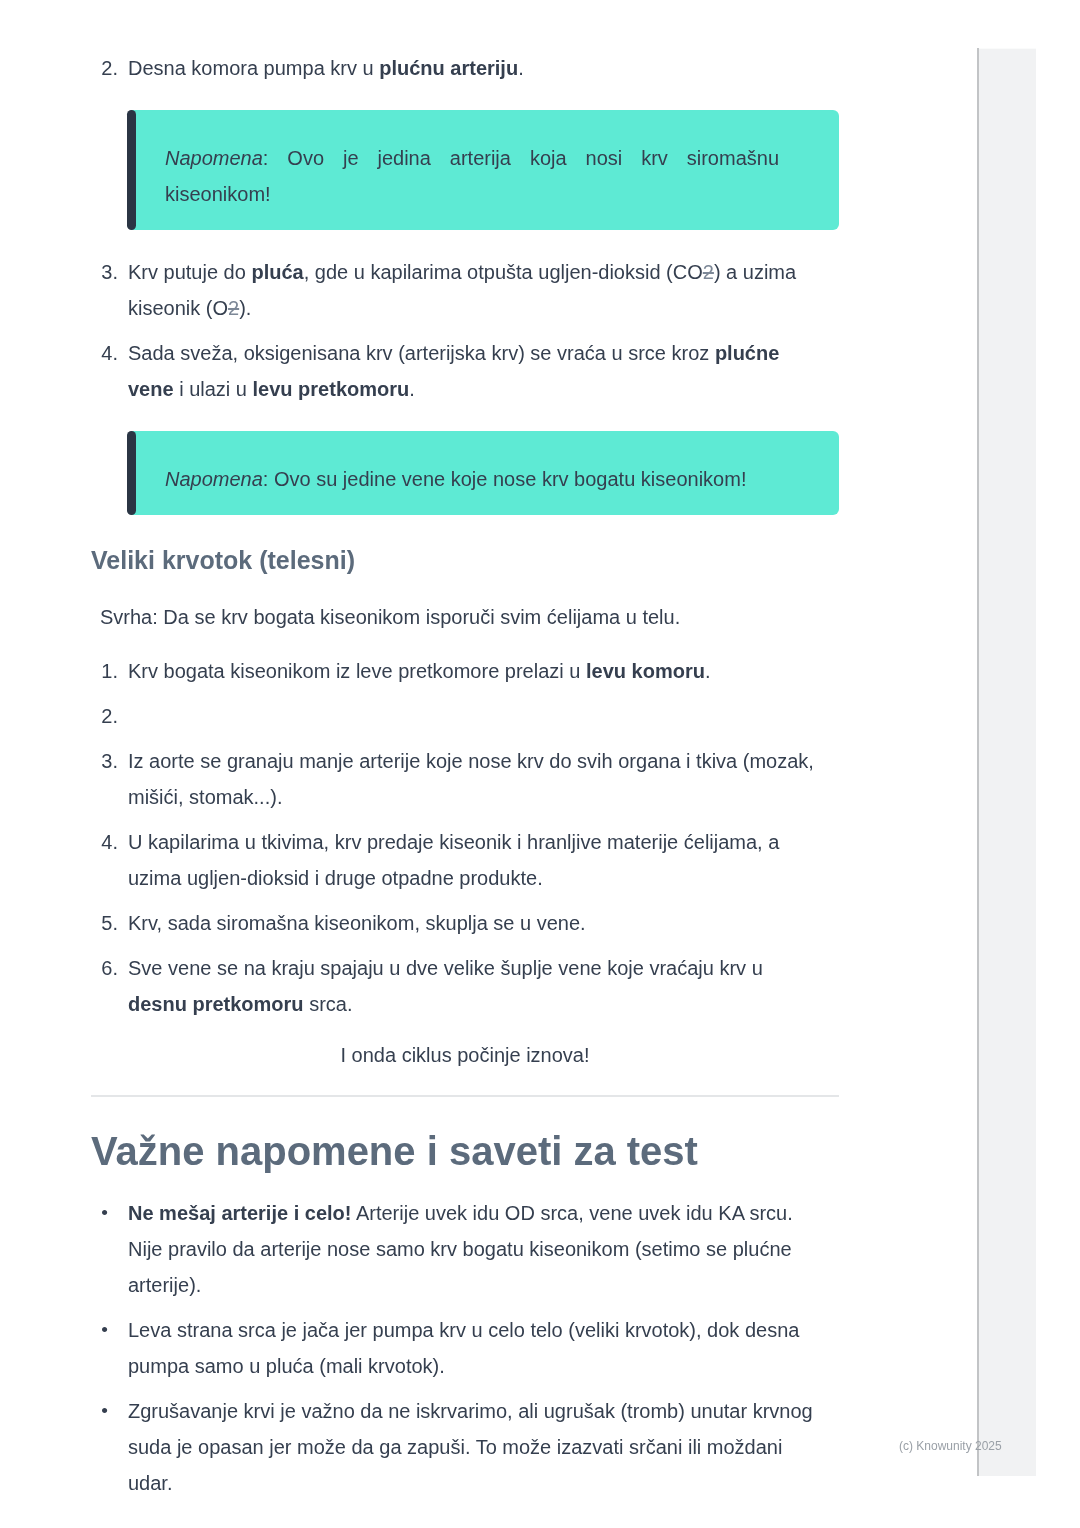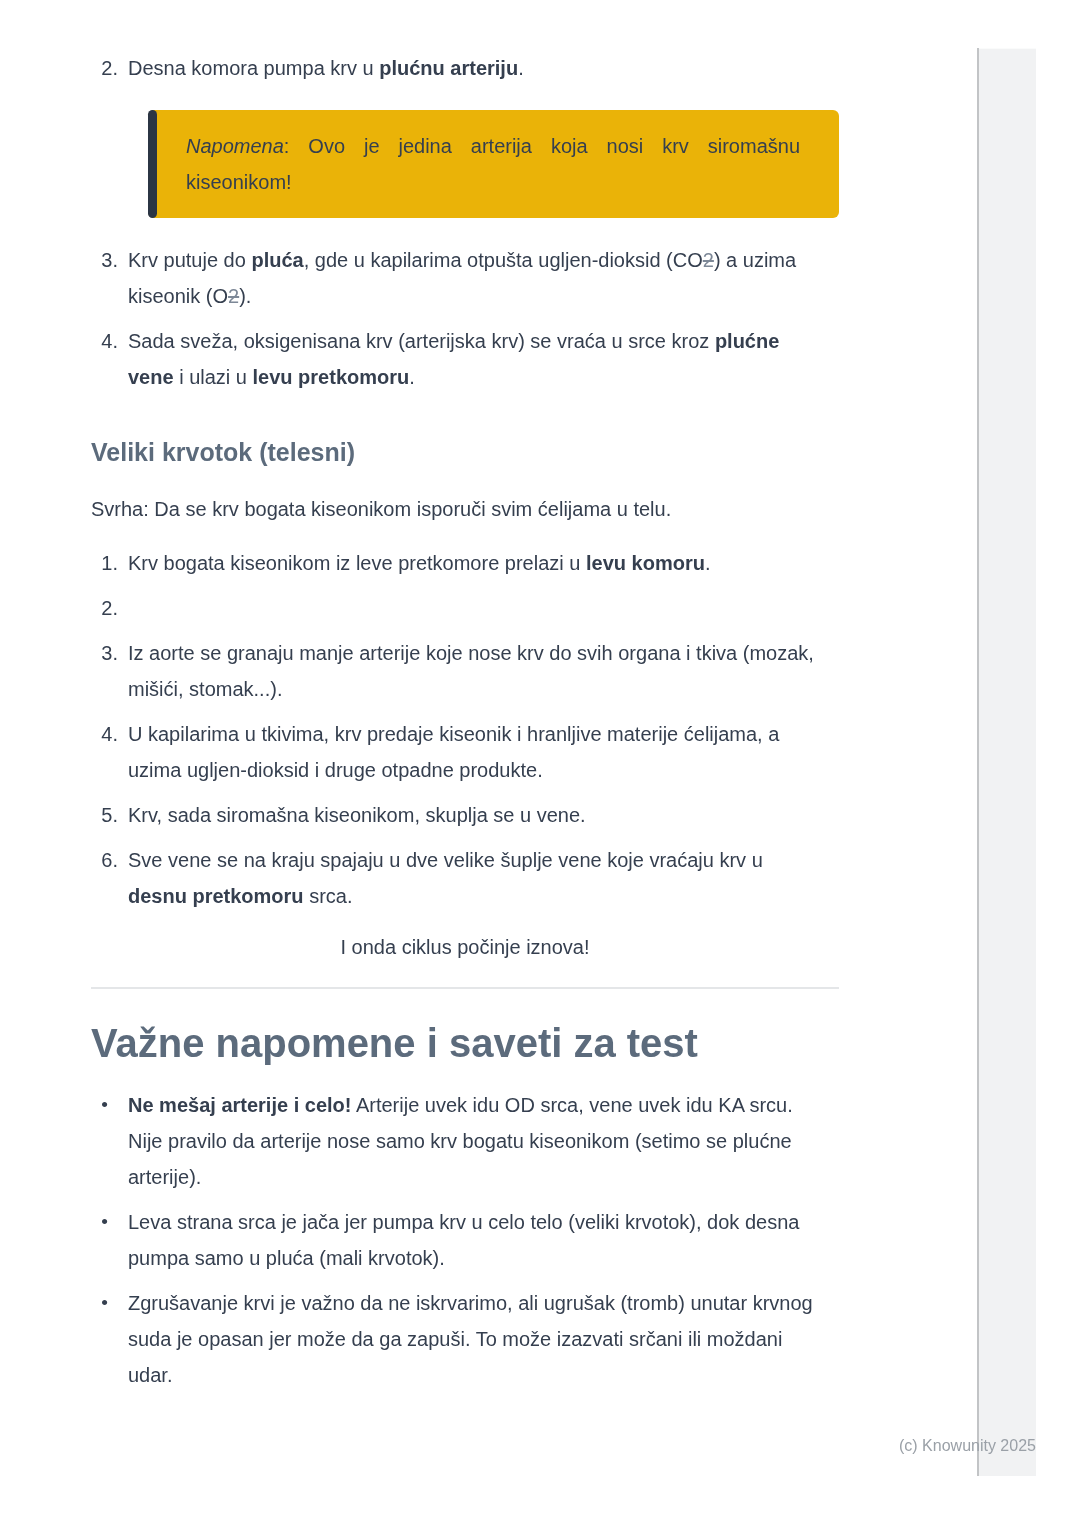--- a/index.html
+++ b/index.html
@@ -19,38 +19,38 @@
     line-height:36px;
   }
   
   .li { display:flex; margin:0 0 9px 0; }
   .li .num { flex:0 0 27px; text-align:right; margin-right:10px; }
   .li .num.bullet { text-align:center; margin-right:10px; font-size:19px; }
   .li .txt { margin:0; max-width:688px; }
   
   .note {
     position:relative;
-    margin:24px 0 24px 57px;
-    background:#eab308;
+    margin:24px 0 24px 36px;
+    background:#5eead4;
     border-radius:6px;
-    padding:18px 30px 18px 38px;
+    padding:30px 30px 18px 38px;
   }
   .note::before {
     content:"";
     position:absolute;
     left:0; top:0; bottom:0;
     width:9px;
     border-radius:5px;
     background:#2b3544;
   }
   .note p { margin:0; max-width:614px; text-align:justify; }
   h2, h3 { font-weight:600; color:#5c6b7c; }
-  h3 { font-size:25px; line-height:34px; margin:40px 0 22px 0; }
+  h3 { font-size:25px; line-height:34px; margin:28px 0 22px 0; }
   h2 { font-size:40px; line-height:40px; margin:34px 0 24px 0; }
-  p.para { margin:0 0 18px 0; }
+  p.para { margin:0 0 18px 9px; }
   p.closing { margin:15px 0 0 0;text-align:center; }
   hr.divider {
     border:none;
     border-top:2px solid #e4e6e8;
     margin:22px 0 32px 0;
   }
   .tips-list { margin-top:0; }
   
   .run-b { font-weight:700;margin-top:32px; }
   .run-i { font-style:italic; }
@@ -60,21 +60,21 @@
     position:absolute;
     left:977px; top:48px;
     width:57px; height:1428px;
     background:#f1f2f3;
     border-left:2px solid #c2c4c6;
     box-shadow:inset 0 1px 0 #fafbfb;
   }
   .watermark {
     position:absolute;
     left:899px; top:1437px;
-    font-size:16px;
+    font-size:12px;
     line-height:18px;
     color:#9aa0a7;
     z-index:2;
     white-space:nowrap;
     text-align:right;
   }
 </style>
 </head>
 <body>
 
@@ -92,20 +92,23 @@
   <div class="li">
     <span class="num">3.</span>
     <p class="txt"><span>Krv putuje do </span><span class="run-b">pluća</span><span>, gde u kapilarima otpušta ugljen-dioksid (CO</span><span class="run-strike">2</span><span>) a uzima kiseonik (O</span><span class="run-strike">2</span><span>).</span></p>
   </div>
 
   <div class="li">
     <span class="num">4.</span>
     <p class="txt"><span>Sada sveža, oksigenisana krv (arterijska krv) se vraća u srce kroz </span><span class="run-b">plućne vene</span><span> i ulazi u </span><span class="run-b">levu pretkomoru</span><span>.</span></p>
   </div>
 
+  <div class="note">
+    <p><span class="run-i">Napomena</span><span>: Ovo su jedine vene koje nose krv bogatu kiseonikom!</span></p>
+  </div>
 
   <h3>Veliki krvotok (telesni)</h3>
 
   <p class="para">Svrha: Da se krv bogata kiseonikom isporuči svim ćelijama u telu.</p>
 
   <div>
     <div class="li">
       <span class="num">1.</span>
       <p class="txt"><span>Krv bogata kiseonikom iz leve pretkomore prelazi u </span><span class="run-b">levu komoru</span><span>.</span></p>
     </div>

